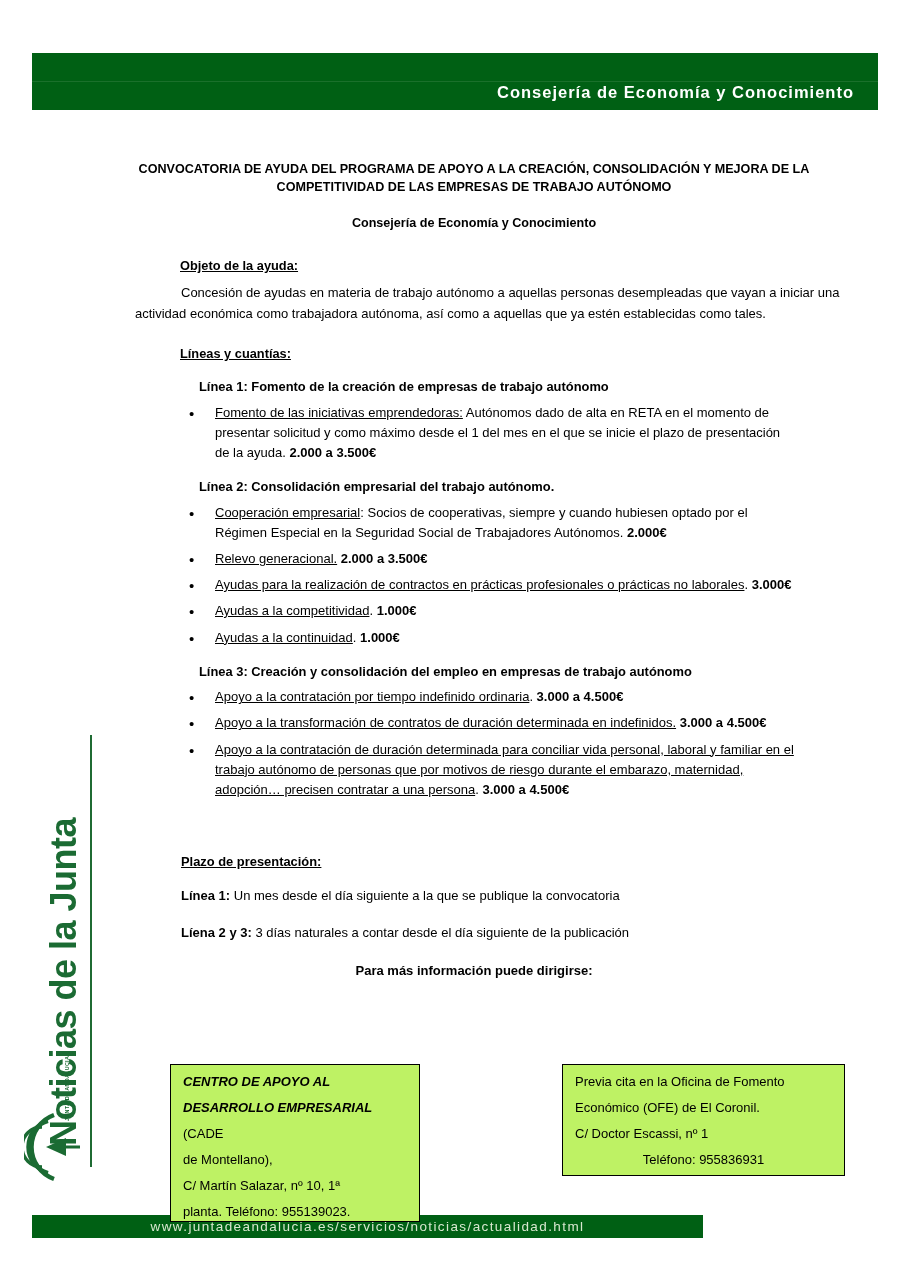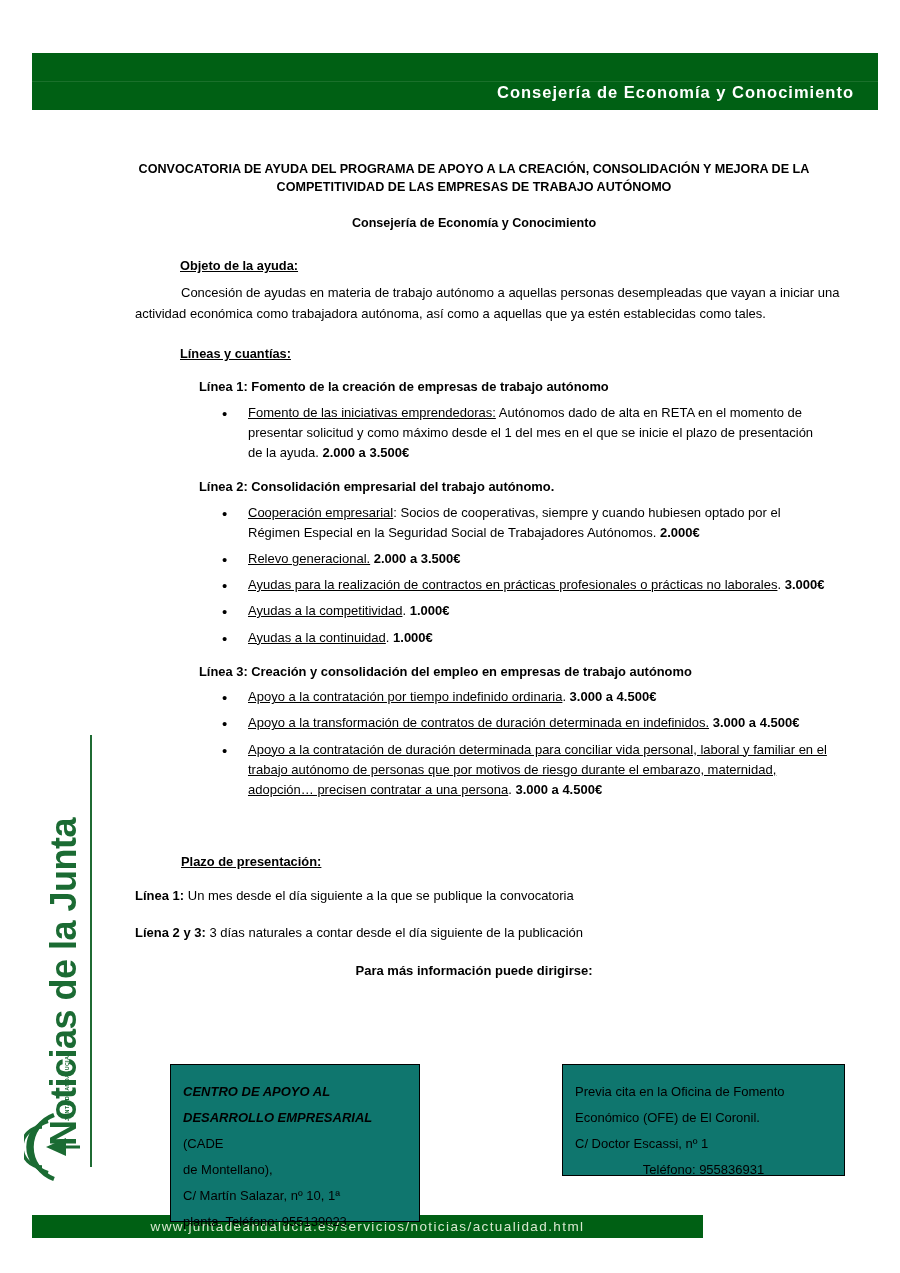--- a/index.html
+++ b/index.html
@@ -155,21 +155,21 @@
     margin-bottom: 2px;
     font-size: 12.9px;
   }
   ul.bullets {
     list-style: none;
     margin: 0 0 0 0;
     padding: 0;
   }
   ul.bullets > li {
     position: relative;
-    margin-left: 113px;
+    margin-left: 80px;
     padding-left: 0px;
     margin-top: 6px;
     font-size: 13px;
     line-height: 1.55;
     max-width: 580px;
   }
   ul.bullets > li::before {
     content: "\2022";
     position: absolute;
     left: -26px;
@@ -184,37 +184,38 @@
 
   .plazo-head {
     font-weight: bold;
     text-decoration: underline;
     margin-left: 46px;
     margin-top: 6px;
     margin-bottom: 14px;
     font-size: 12.9px;
   }
   .plazo-line {
+    margin-left: 46px;
     margin-bottom: 18px;
     font-size: 13px;
   }
   .info-head {
     text-align: center;
     font-weight: bold;
     font-size: 13px;
     margin-top: 6px;
     width: 678px;
   }
 
   
   .info-box {
     position: absolute;
     border: 1px solid #000000;
-    background: #0f766e;
-    padding: 14px 12px 8px 12px;
+    background: #bef264;
+    padding: 4px 12px 8px 12px;
     font-size: 13px;
     line-height: 2.0;
     z-index: 5;
   }
   .box-left {
     left: 170px; top: 1064px;
     width: 250px; height: 158px;
   }
   .box-right {
     left: 562px; top: 1064px;

